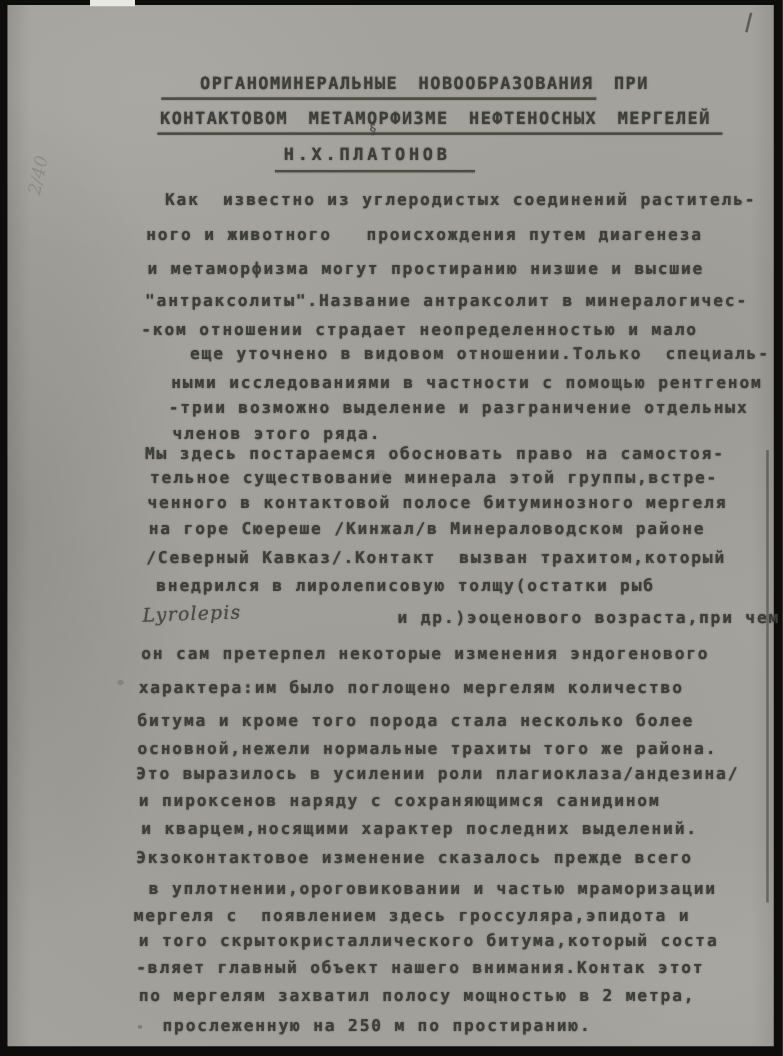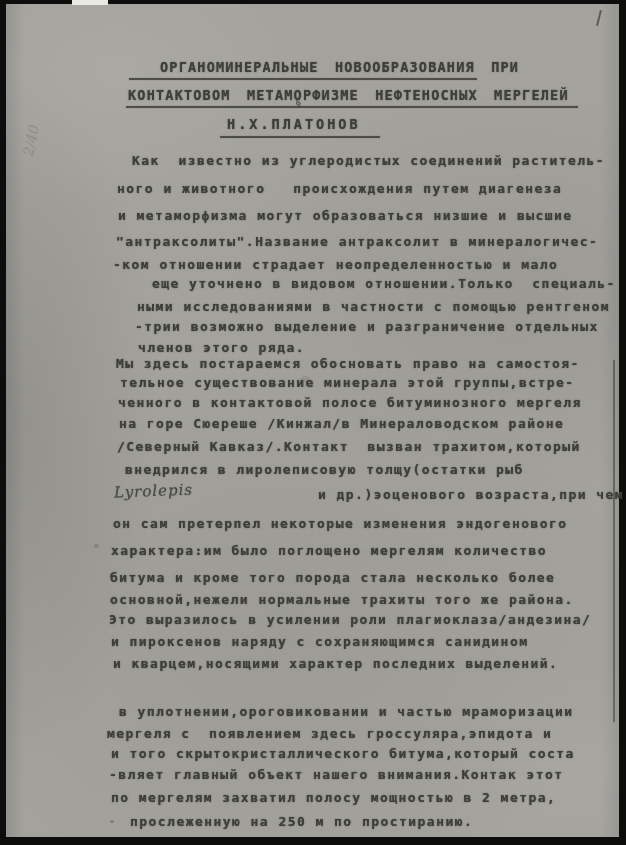--- a/index.html
+++ b/index.html
@@ -94,21 +94,21 @@
     <div class="typed title" style="left:122px;top:84px;">КОНТАКТОВОМ МЕТАМОРФИЗМЕ НЕФТЕНОСНЫХ МЕРГЕЛЕЙ</div>
     <div class="rule" style="left:120px;top:102px;width:452px;"></div>
 
     <div class="mark" style="left:289px;top:93px;">§</div>
 
     <div class="typed author" style="left:221px;top:113px;">Н.Х.ПЛАТОНОВ</div>
     <div class="rule" style="left:214px;top:132px;width:160px;height:1.5px;"></div>
 
     <div class="typed l0">Как  известно из углеродистых соединений раститель-</div>
     <div class="typed l1">ного и животного   происхождения путем диагенеза</div>
-    <div class="typed l2">и метаморфизма могут образоваться низшие и высшие</div>
+    <div class="typed l2">и метаморфизма могут простиранию низшие и высшие</div>
     <div class="typed l3">"антраксолиты".Название антраксолит в минералогичес-</div>
     <div class="typed l4">-ком отношении страдает неопределенностью и мало</div>
     <div class="typed l5">еще уточнено в видовом отношении.Только  специаль-</div>
     <div class="typed l6">ными исследованиями в частности с помощью рентгеном</div>
     <div class="typed l8">членов этого ряда.</div>
     <div class="typed l7">-трии возможно выделение и разграничение отдельных</div>
     <div class="typed l9">Мы здесь постараемся обосновать право на самостоя-</div>
     <div class="typed l10">тельное существование минерала этой группы,встре-</div>
     <div class="typed l11">ченного в контактовой полосе битуминозного мергеля</div>
     <div class="typed l12">на горе Сюереше /Кинжал/в Минераловодском районе</div>
@@ -118,20 +118,21 @@
     <div class="handwritten" style="left:108px;top:478px;">Lyrolepis</div>
     <div class="typed l15">и др.)эоценового возраста,при чем</div>
 
     <div class="typed l16">он сам претерпел некоторые изменения эндогенового</div>
     <div class="typed l17">характера:им было поглощено мергелям количество</div>
     <div class="typed l18">битума и кроме того порода стала несколько более</div>
     <div class="typed l19">основной,нежели нормальные трахиты того же района.</div>
     <div class="typed l20">Это выразилось в усилении роли плагиоклаза/андезина/</div>
     <div class="typed l21">и пироксенов наряду с сохраняющимся санидином</div>
     <div class="typed l22">и кварцем,носящими характер последних выделений.</div>
+    <div class="typed l23">Экзоконтактовое изменение сказалось прежде всего</div>
     <div class="typed l25">мергеля с  появлением здесь гроссуляра,эпидота и</div>
     <div class="typed l24">в уплотнении,ороговиковании и частью мраморизации</div>
     <div class="typed l26">и того скрытокристаллического битума,который соста</div>
     <div class="typed l27">-вляет главный объект нашего внимания.Контак этот</div>
     <div class="typed l28">по мергелям захватил полосу мощностью в 2 метра,</div>
     <div class="typed l29">прослеженную на 250 м по простиранию.</div>
 
     <div class="edge-line"></div>
 
     <div class="speck" style="left:592px;top:6px;width:2px;height:16px;transform:rotate(14deg);"></div>

